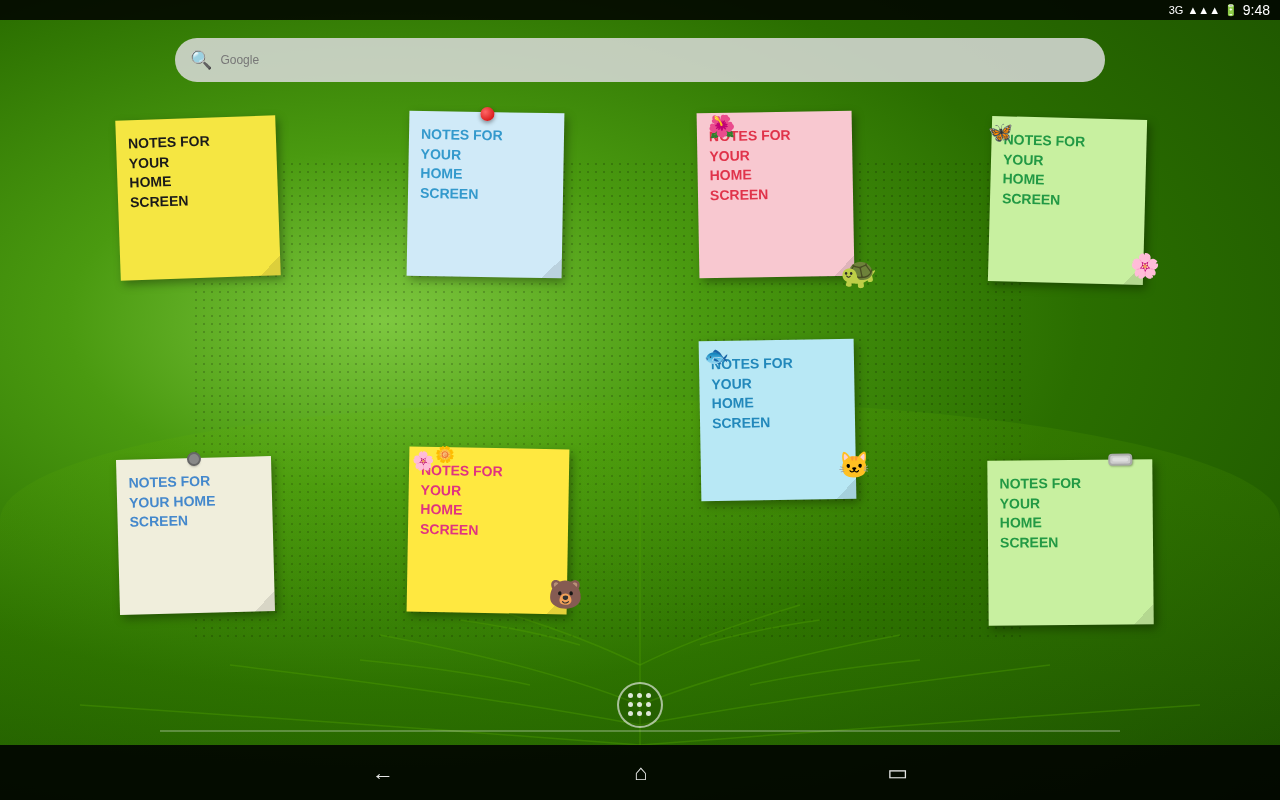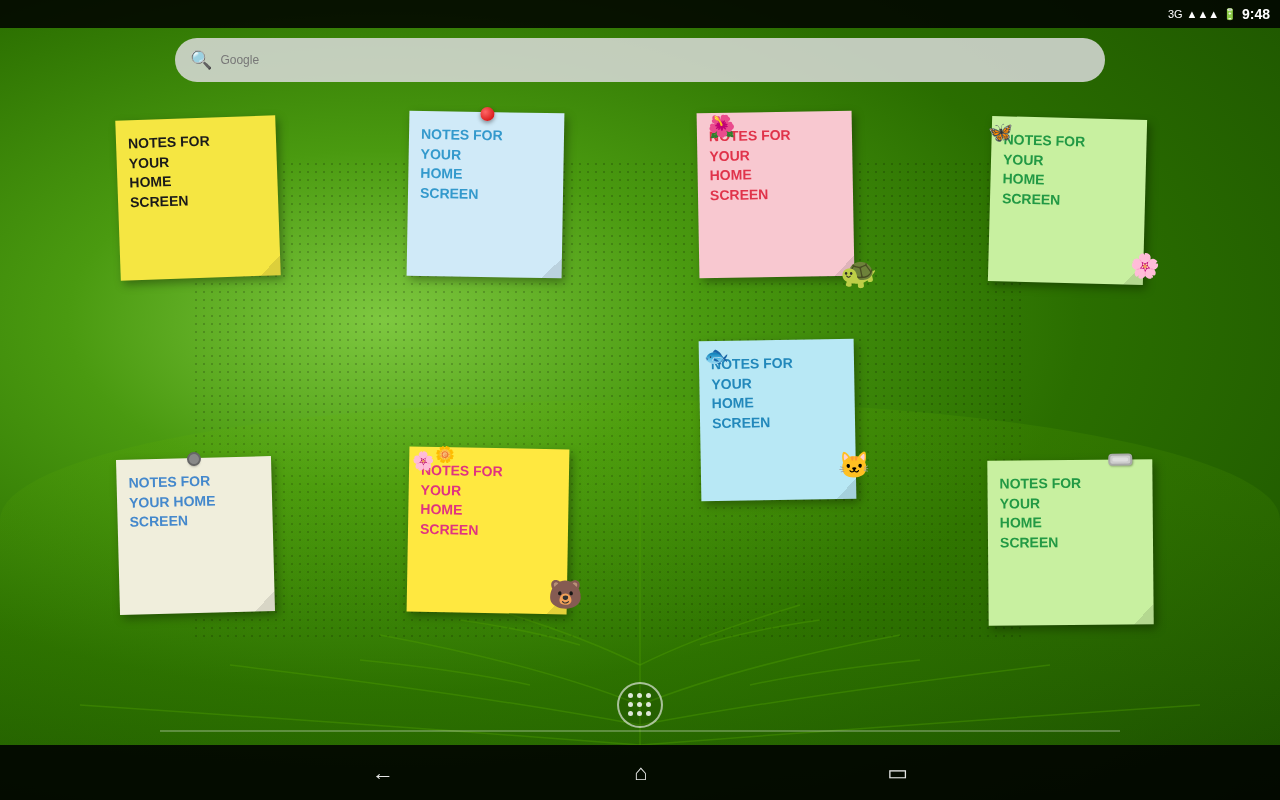--- a/index.html
+++ b/index.html
@@ -46,34 +46,34 @@
         linear-gradient(rgba(100,180,0,0.15) 0%, transparent 100%);
       border-radius: 50% 50% 0 0 / 30% 30% 0 0;
     }
 
     
     .status-bar {
       position: absolute;
       top: 0;
       left: 0;
       right: 0;
-      height: 28px;
+      height: 20px;
       background: rgba(0,0,0,0.85);
       z-index: 100;
       display: flex;
       align-items: center;
       justify-content: flex-end;
       padding-right: 10px;
       gap: 5px;
     }
 
     .status-time {
       color: white;
       font-size: 14px;
-      font-weight: bold;
+      font-weight: normal;
     }
 
     .status-icons {
       display: flex;
       align-items: center;
       gap: 4px;
       color: white;
       font-size: 11px;
     }
 

